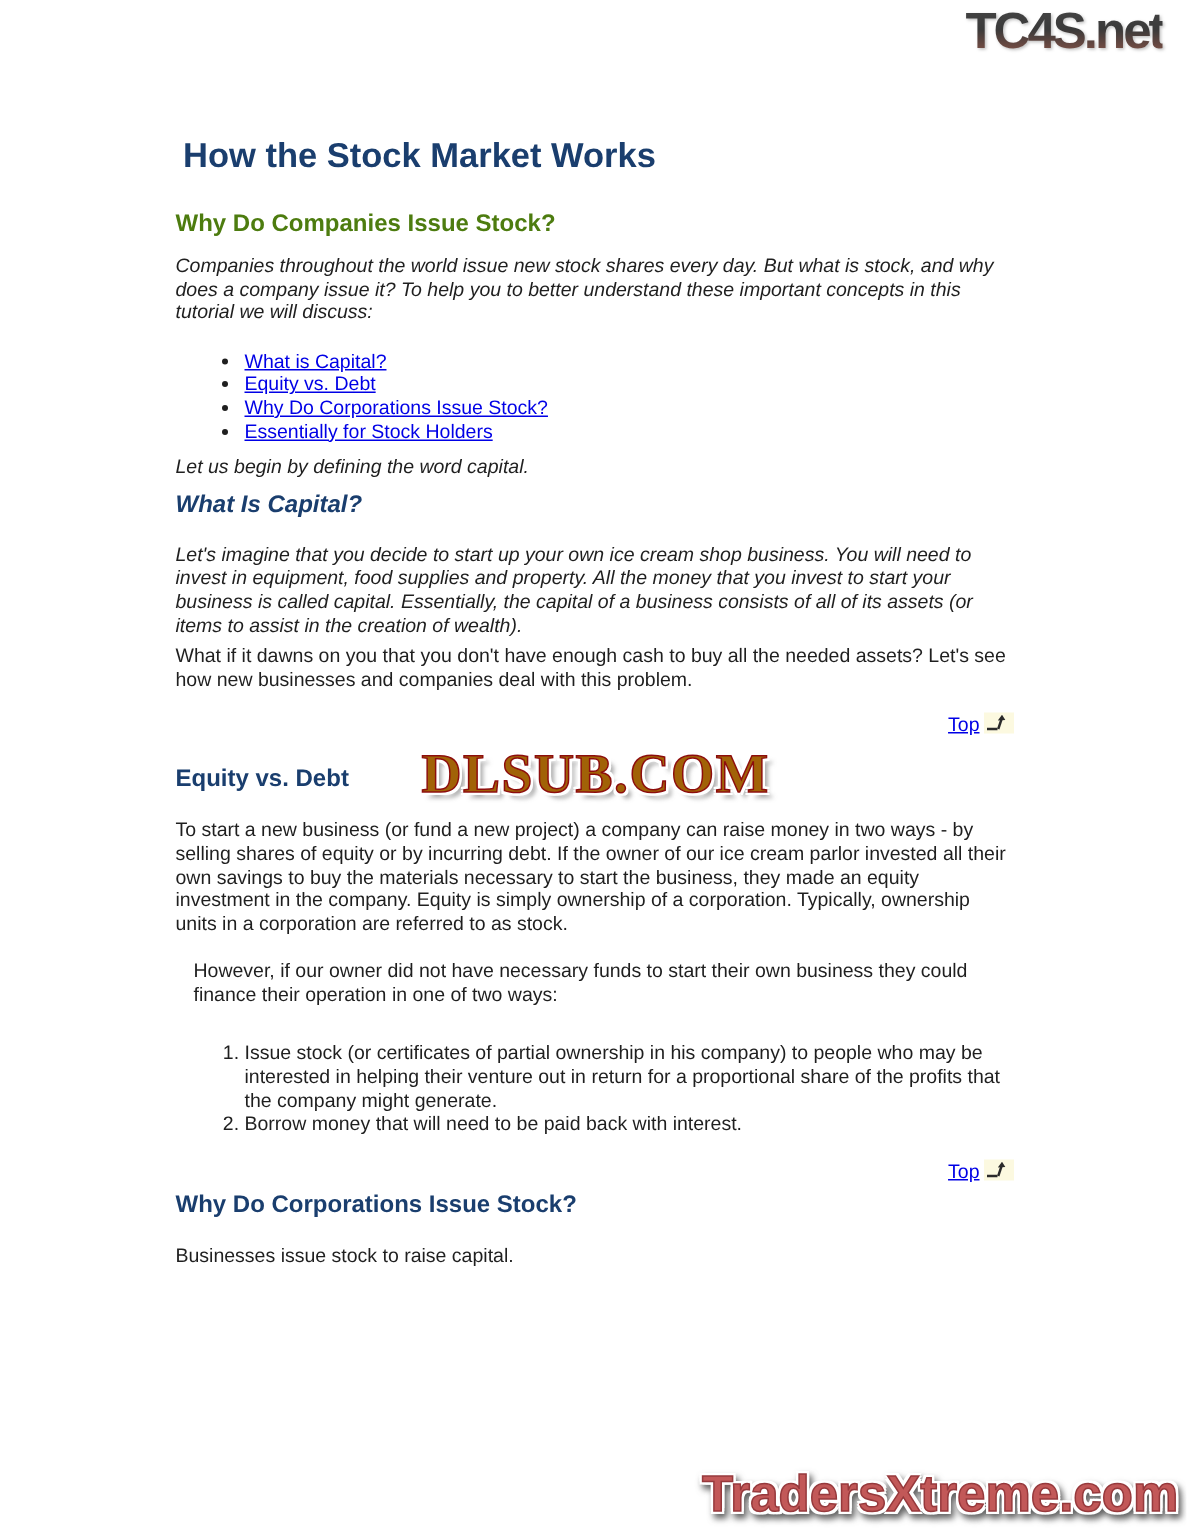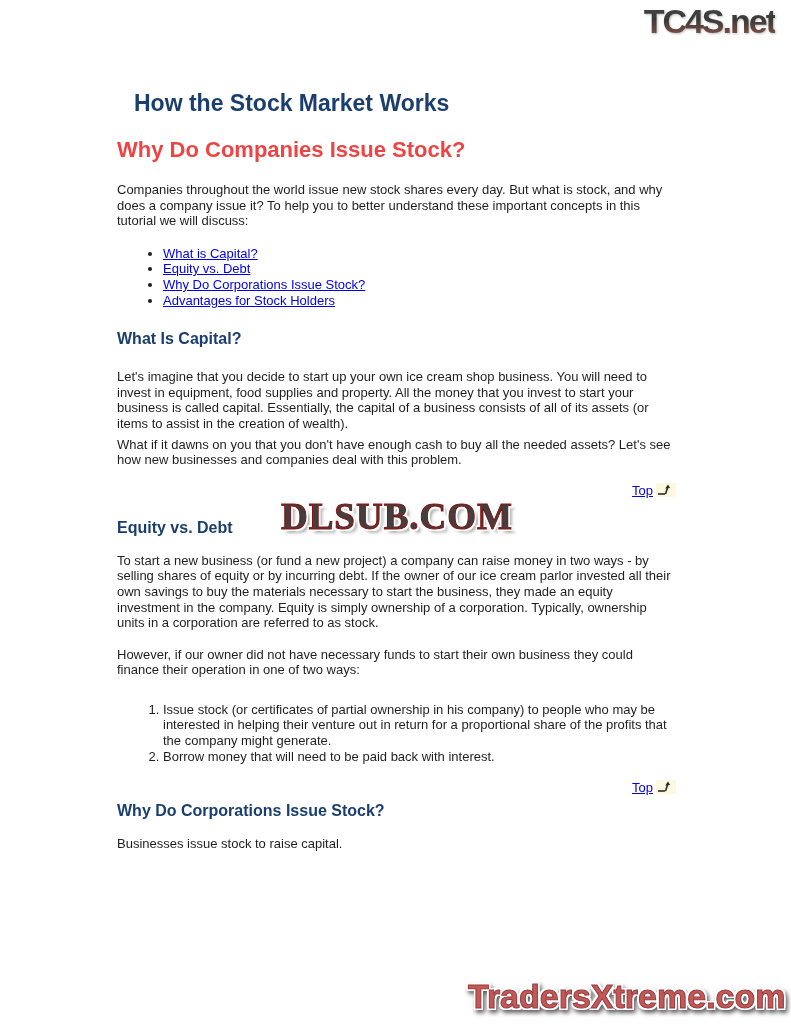--- a/index.html
+++ b/index.html
@@ -27,43 +27,43 @@
     filter: drop-shadow(1px 1px 1px rgba(0,0,0,0.25));
   }
 
   
   .content {
     position: absolute;
     left: 117px; top: 0;
     width: 559px;
   }
   .article-title {
-    margin: 90px 17px 0;
+    margin: 90px 5px 0;
     font-size: 23px; line-height: 27px;
     font-weight: bold;
     color: #1a3e6e;
   }
   .article-subtitle {
     margin: 22px 0 0;
-    font-size: 22px; line-height: 22px;
-    font-weight: bold;
-    color: #ef4444;
+    font-size: 16px; line-height: 22px;
+    font-weight: bold;
+    color: #4d7c0f;
   }
   .section-heading {
     font-size: 16px; line-height: 19px;
     font-weight: bold;
     color: #1a3e6e;
   }
   p {
     font-size: 13px; line-height: 15.6px;
     margin: 17px 0 0;
   }
-  .mt18 { margin-top: 21px; }
+  .mt18 { margin-top: 8px; font-style: italic; }
   .mt17 { margin-top: 5px; }
-  .mt16 { margin-top: 16px; }
+  .mt16 { margin-top: 16px; margin-left: 12px; }
   .mt15 { margin-top: 15px; }
   .mt19 { margin-top: 19px; }
 
   ul.toc-list, ol.ways-list {
     margin: 17px 0 0;
     padding-left: 46px;
     font-size: 13px; line-height: 15.6px;
   }
   ul.toc-list { margin-top: 17px; list-style: disc outside; }
   ul.toc-list li, ol.ways-list li { margin: 0; }
@@ -98,21 +98,21 @@
     background: rgba(255,255,255,0.72);
     border-radius: 10px;
     box-shadow: 0 0 8px rgba(255,255,255,0.9);
     z-index: 5;
   }
   .watermark-text {
     font-family: "Liberation Serif", serif;
     font-weight: bold;
     font-size: 37px;
     letter-spacing: 1px;
-    color: #404040;
+    color: #a16207;
     -webkit-text-stroke: 1px #8d0d0d;
     text-shadow:
       -2px 0 0 #ffffff, 2px 0 0 #ffffff,
       0 -2px 0 #ffffff, 0 2px 0 #ffffff,
       -2px -2px 0 #ffffff, 2px 2px 0 #ffffff,
       -2px 2px 0 #ffffff, 2px -2px 0 #ffffff,
       4px 4px 3px rgba(110,110,110,0.55);
     margin-top: 13px;
   }
 
@@ -150,24 +150,25 @@
     <li>
       <a class="text-link">What is Capital?</a>
     </li>
     <li>
       <a class="text-link">Equity vs. Debt</a>
     </li>
     <li>
       <a class="text-link">Why Do Corporations Issue Stock?</a>
     </li>
     <li>
-      <a class="text-link">Advantages for Stock Holders</a>
+      <a class="text-link">Essentially for Stock Holders</a>
     </li>
   </ul>
 
+  <p class="mt18">Let us begin by defining the word capital.</p>
 
   <h3 class="section-heading mt18">What Is Capital?</h3>
 
   <p class="mt18">Let's imagine that you decide to start up your own ice cream shop business. You will need to invest in equipment, food supplies and property. All the money that you invest to start your business is called capital. Essentially, the capital of a business consists of all of its assets (or items to assist in the creation of wealth).</p>
 
   <p class="mt17">What if it dawns on you that you don't have enough cash to buy all the needed assets? Let's see how new businesses and companies deal with this problem.</p>
 
   <div class="top-row mt15">
     <a class="text-link">Top</a><span class="top-arrow"><svg width="20" height="14" viewBox="0 0 20 14">
           <path d="M2 11 H9" stroke="#2a2a2a" stroke-width="1.6" fill="none"></path>

